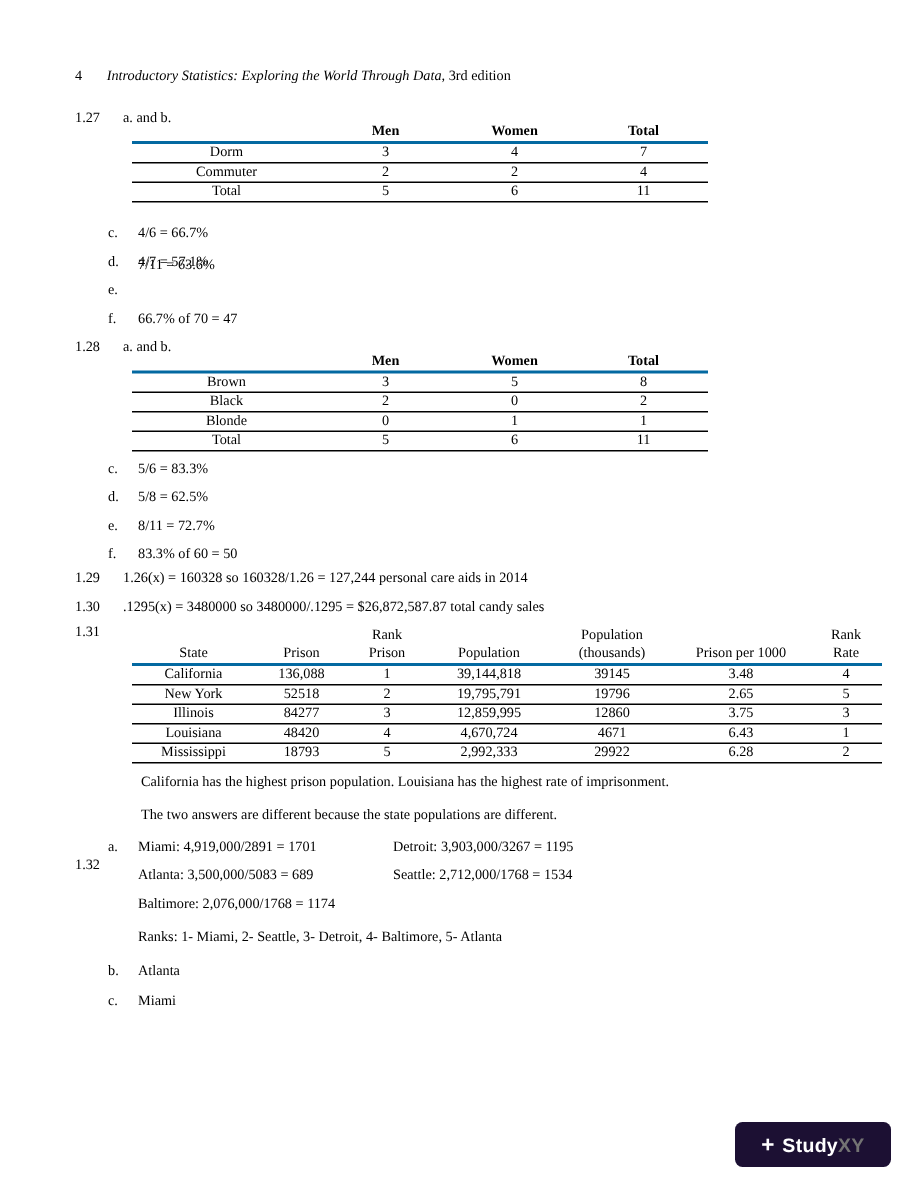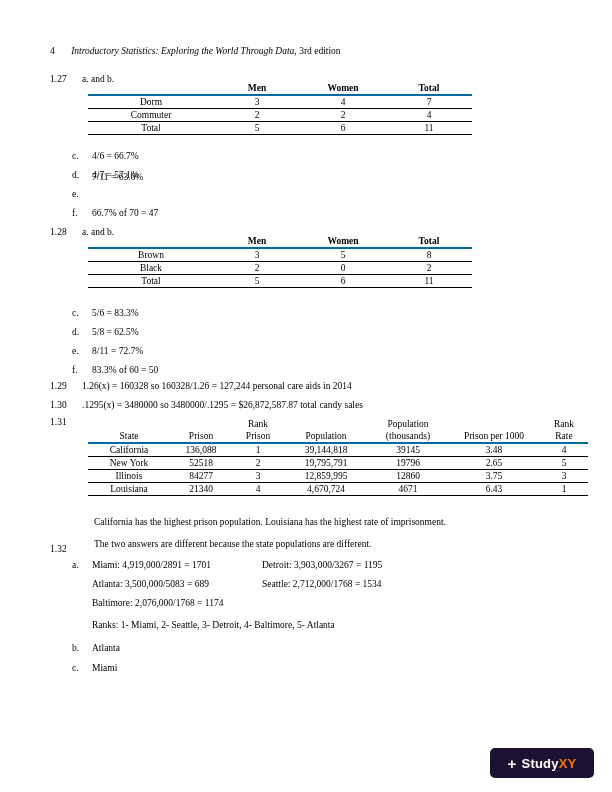--- a/index.html
+++ b/index.html
@@ -93,21 +93,21 @@
     font-size: 13px;
     font-weight: bold;
     letter-spacing: 0.2px;
   }
   .logo .plus {
     font-size: 15px;
     font-weight: bold;
     margin-right: 5px;
     line-height: 1;
   }
-  .logo .studyxy .xy { color: #f97316; }
+  .logo .studyxy .xy { color: #737373; }
 </style>
 </head>
 <body>
 
 <div class="page">
 
   <div class="header">
     <span class="pageno">4</span>
     <span class="title">Introductory Statistics: Exploring the World Through Data,</span>
     <span>3rd edition</span>
@@ -172,20 +172,26 @@
       <td class="rowlab">Brown</td>
       <td>3</td>
       <td>5</td>
       <td>8</td>
     </tr>
     <tr class="botline">
       <td class="rowlab">Black</td>
       <td>2</td>
       <td>0</td>
       <td>2</td>
+    </tr>
+    <tr class="botline">
+      <td class="rowlab">Blonde</td>
+      <td>0</td>
+      <td>1</td>
+      <td>1</td>
     </tr>
     <tr class="botline">
       <td class="rowlab">Total</td>
       <td>5</td>
       <td>6</td>
       <td>11</td>
     </tr>
   </tbody>
     </table>
 
@@ -251,34 +257,43 @@
       <td>Illinois</td>
       <td>84277</td>
       <td>3</td>
       <td>12,859,995</td>
       <td>12860</td>
       <td>3.75</td>
       <td>3</td>
     </tr>
     <tr class="botline">
       <td>Louisiana</td>
-      <td>21340</td>
+      <td>48420</td>
       <td>4</td>
       <td>4,670,724</td>
       <td>4671</td>
       <td>6.43</td>
       <td>1</td>
     </tr>
+    <tr class="botline">
+      <td>Mississippi</td>
+      <td>18793</td>
+      <td>5</td>
+      <td>2,992,333</td>
+      <td>29922</td>
+      <td>6.28</td>
+      <td>2</td>
+    </tr>
   </tbody>
     </table>
 
   <div class="lbl" style="left:94px; top:539px;">The two answers are different because the state populations are different.</div>
   <div class="lbl" style="left:94px; top:517px;">California has the highest prison population. Louisiana has the highest rate of imprisonment.</div>
 
-  <div class="num" style="top:544px;">1.32</div>
+  <div class="num" style="top:572px;">1.32</div>
   <div class="lbl" style="left:72px; top:560px;">a.</div>
 
   <div class="lbl" style="left:92px; top:560px;">Miami:  4,919,000/2891 = 1701</div>
   <div class="lbl" style="left:262px; top:560px;">Detroit: 3,903,000/3267 = 1195</div>
 
   <div class="lbl" style="left:92px; top:579px;">Atlanta: 3,500,000/5083 = 689</div>
   <div class="lbl" style="left:262px; top:579px;">Seattle: 2,712,000/1768 = 1534</div>
 
   <div class="lbl" style="left:92px; top:598px;">Baltimore: 2,076,000/1768 = 1174</div>
 

